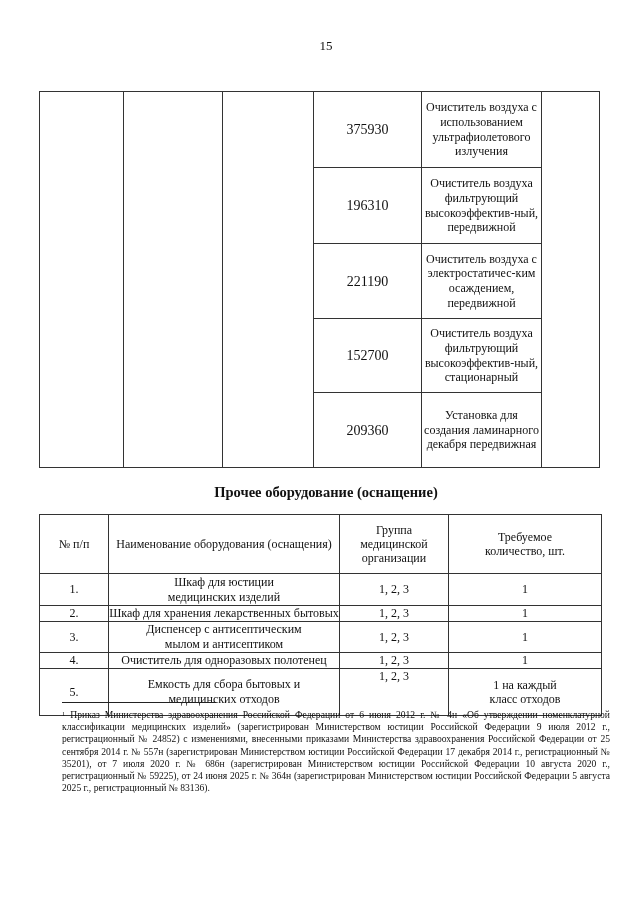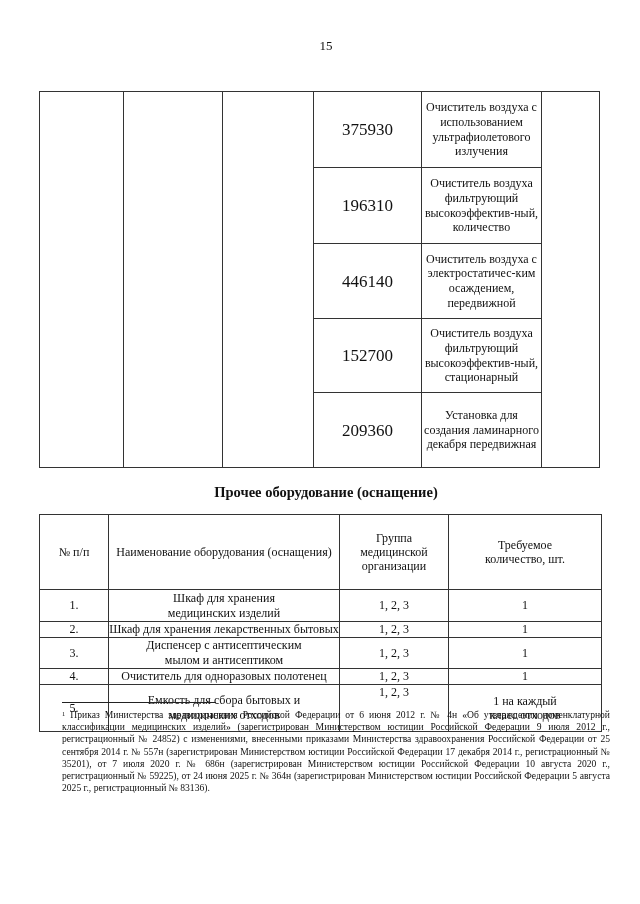--- a/index.html
+++ b/index.html
@@ -10,21 +10,21 @@
   .page-number {
     position: absolute; left: 0; top: 38px; width: 652px; text-align: center;
     font-size: 13px;
   }
   table { border-collapse: collapse; position: absolute; table-layout: fixed; }
   td, th {
     border: 1px solid #333; padding: 0; text-align: center; vertical-align: middle;
     font-weight: normal; font-size: 12px; line-height: 15px;
   }
   #top-table { left: 39px; top: 91px; width: 560px; }
-  #top-table td.code { font-size: 17px; }
+  #top-table td.code { font-size: 14px; }
   #top-table td.name { line-height: 14.7px; padding: 0 2px; }
 
   .section-title {
     position: absolute; left: 0; top: 484px; width: 652px; text-align: center;
     font-weight: bold; font-size: 14.5px;
   }
   #equip-table { left: 39px; top: 514px; width: 562px; }
   #equip-table th { line-height: 14px; font-size: 12px; }
   #equip-table td { font-size: 12px; line-height: 14.5px; }
   #equip-table td.name { line-height: 15px; }
@@ -57,24 +57,24 @@
     <tr style="height:76px">
       <td rowspan="5"></td>
       <td rowspan="5"></td>
       <td rowspan="5"></td>
       <td class="code">375930</td>
       <td class="name">Очиститель воздуха с использованием ультрафиолетового излучения</td>
       <td rowspan="5"></td>
     </tr>
     <tr style="height:76px">
       <td class="code">196310</td>
-      <td class="name">Очиститель воздуха фильтрующий высокоэффектив-ный, количество</td>
+      <td class="name">Очиститель воздуха фильтрующий высокоэффектив-ный, передвижной</td>
     </tr>
     <tr style="height:75px">
-      <td class="code">446140</td>
+      <td class="code">221190</td>
       <td class="name">Очиститель воздуха с электростатичес-ким осаждением, передвижной</td>
     </tr>
     <tr style="height:74px">
       <td class="code">152700</td>
       <td class="name">Очиститель воздуха фильтрующий высокоэффектив-ный, стационарный</td>
     </tr>
     <tr style="height:75px">
       <td class="code">209360</td>
       <td class="name">Установка для создания ламинарного декабря передвижная</td>
     </tr>
@@ -87,28 +87,28 @@
   <colgroup>
     <col style="width:69px">
       <col style="width:231px">
       <col style="width:109px">
       <col style="width:153px">
   </colgroup>
   <thead>
     <tr style="height:45px">
       <th>№ п/п</th>
       <th>Наименование оборудования (оснащения)</th>
-      <th style="padding:16px 8px">Группа медицинской организации</th>
+      <th style="padding:8px 8px">Группа медицинской организации</th>
       <th style="padding:0 20px">Требуемое количество, шт.</th>
     </tr>
   </thead>
   <tbody>
     <tr style="height:32px">
       <td>1.</td>
-      <td class="name" style="padding:0 40px">Шкаф для хранения медицинских изделий</td>
+      <td class="name" style="padding:0 40px">Шкаф для юстиции медицинских изделий</td>
       <td>1, 2, 3</td>
       <td>1</td>
     </tr>
     <tr style="height:15px">
       <td>2.</td>
       <td class="name">Шкаф для хранения лекарственных бытовых</td>
       <td>1, 2, 3</td>
       <td>1</td>
     </tr>
     <tr style="height:31px">

